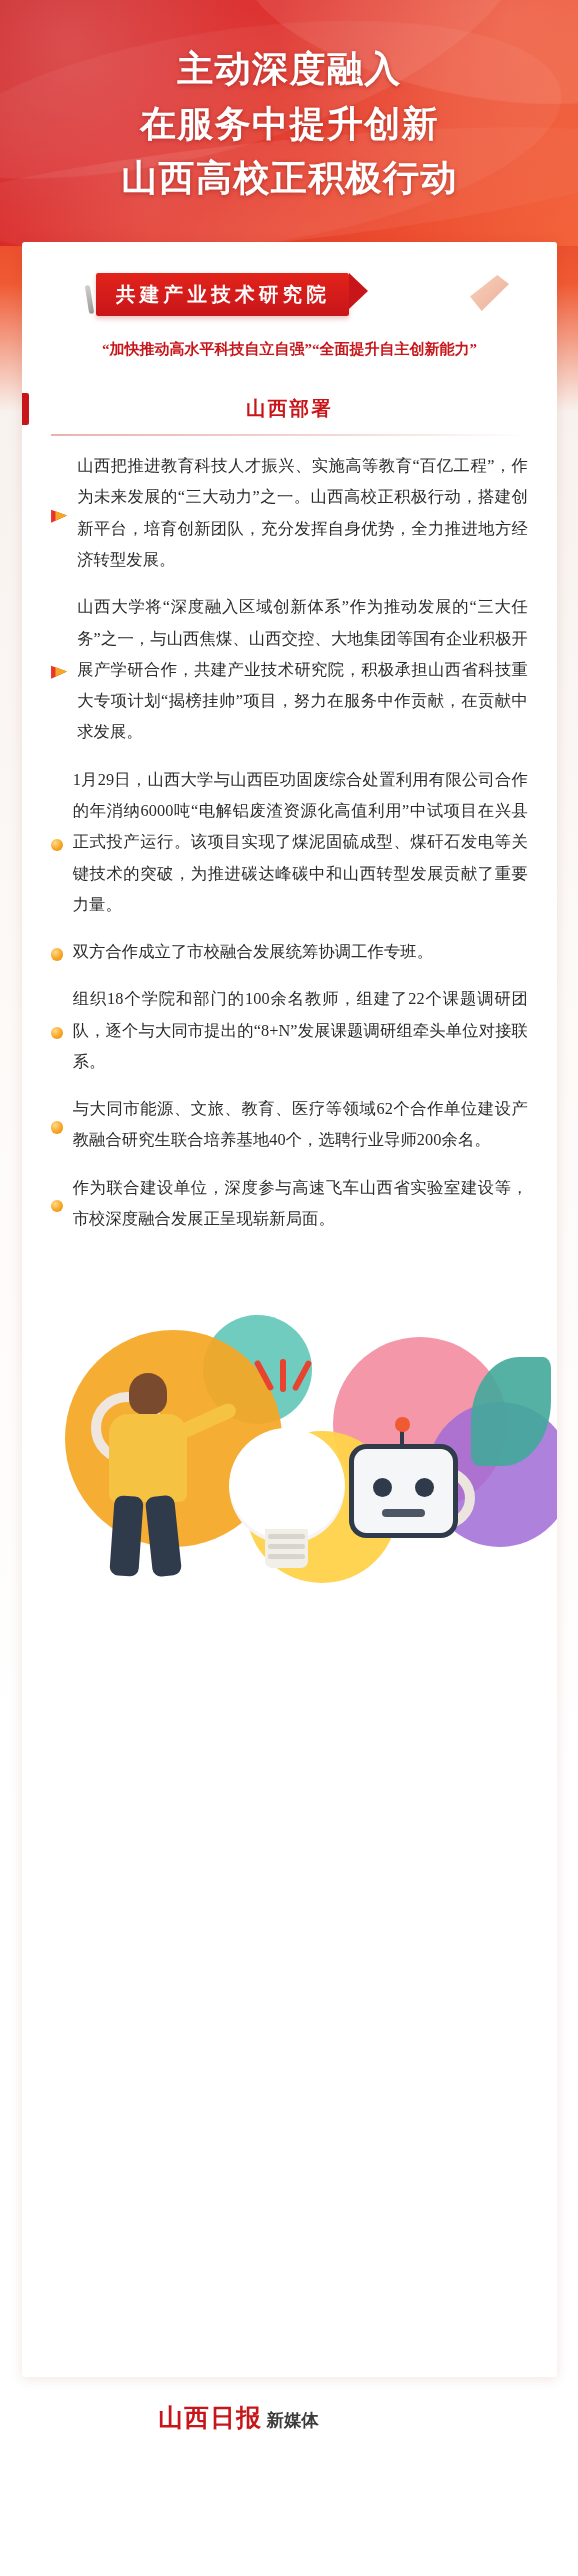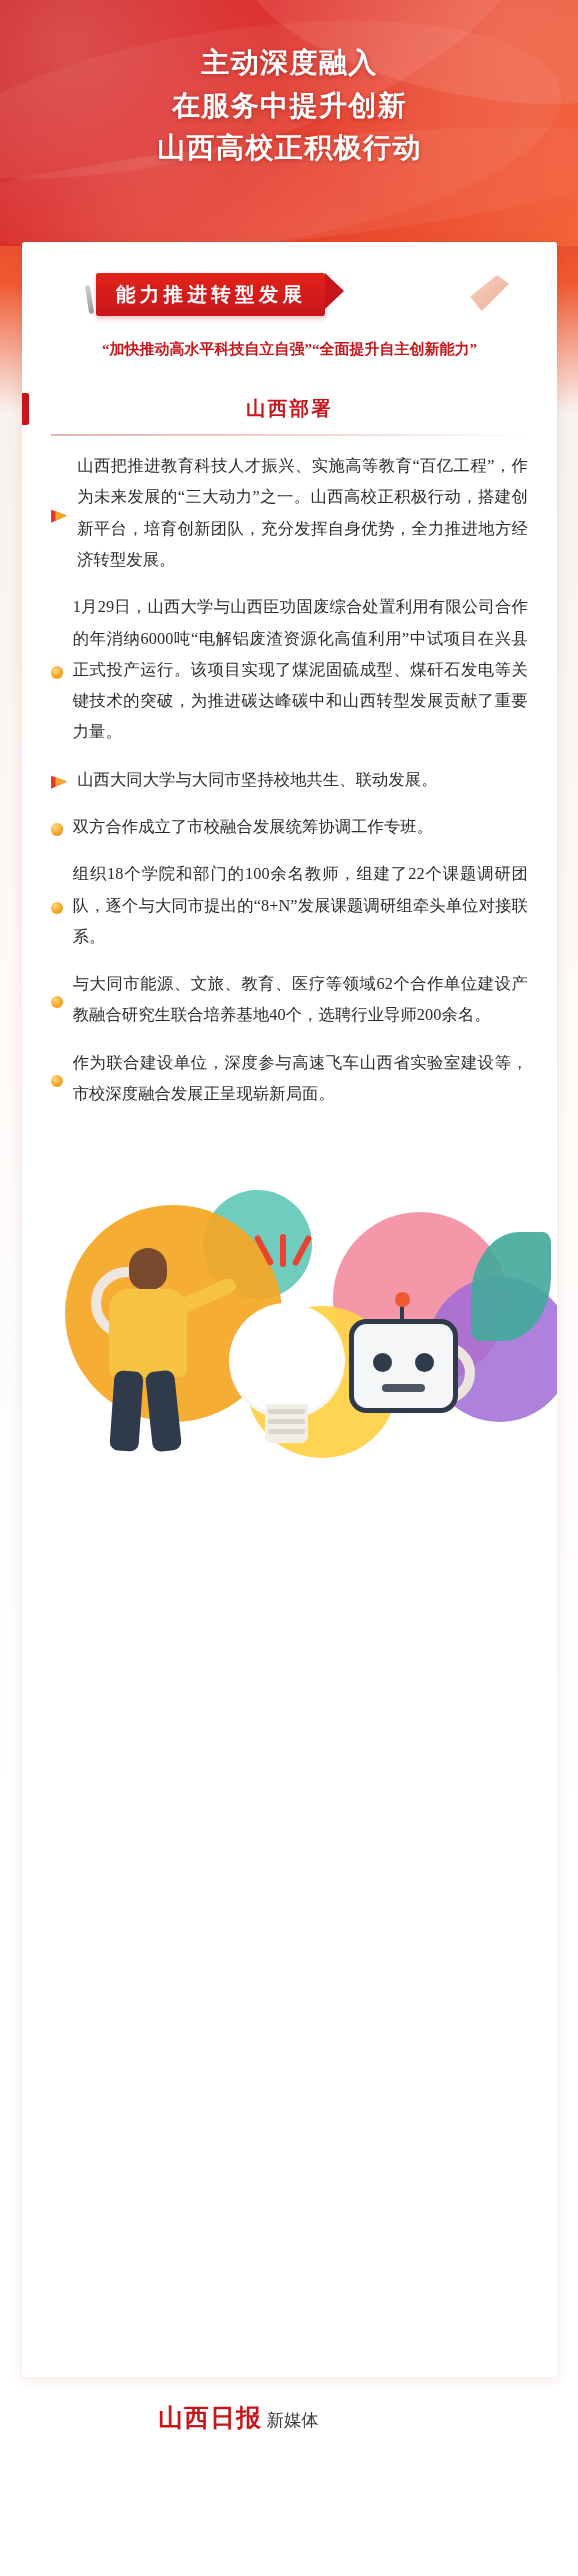--- a/index.html
+++ b/index.html
@@ -43,21 +43,21 @@
     background: linear-gradient(90deg, rgba(255,255,255,0.0) 0%, rgba(255,255,255,0.10) 35%, rgba(255,255,255,0.02) 100%);
     transform: rotate(-6deg);
     border-radius: 50%;
   }
   .hero-title {
     position: relative;
     z-index: 3;
     padding-top: 42px;
     text-align: center;
     color: #ffffff;
-    font-size: 28px;
+    font-size: 36px;
     line-height: 1.52;
     font-weight: bold;
     letter-spacing: 1.4px;
     text-shadow: 0 1.4px 4.3px rgba(120,10,10,0.45);
     font-family: "Liberation Serif", "DejaVu Serif", serif;
   }
   .hero-title div { white-space: nowrap; }
 
   
   .card {
@@ -318,21 +318,21 @@
   .footer .cn {
     color: #c8151a;
     font-size: 24.6px;
     font-weight: bold;
     letter-spacing: 1.4px;
     font-family: "Liberation Serif","DejaVu Serif",serif;
   }
   .footer .sub {
     color: #3b3b3b;
     font-size: 17.4px;
-    font-weight: normal;
+    font-weight: bold;
     font-family: "Liberation Serif","DejaVu Serif",serif;
   }
 </style>
 </head>
 <body>
 
 <div class="page">
 
   <div class="hero">
     <span class="swoosh s1"></span>
@@ -349,21 +349,21 @@
   <div class="card">
     <div class="card-inner">
 
       <div class="banner-row">
         <div class="brush">
           <i></i>
             <i></i>
             <i></i>
             <i></i>
         </div>
-        <div class="banner">能力推进转型发展</div>
+        <div class="banner">共建产业技术研究院</div>
         <div class="banner-tail"></div>
       </div>
 
       <div class="quote">“加快推动高水平科技自立自强”“全面提升自主创新能力”</div>
 
       <div class="section-head">
         <span class="bar"></span>
         <span class="txt">山西部署</span>
       </div>
       <div class="hr-red"></div>
@@ -371,37 +371,37 @@
       <div class="para">
         <span class="marker flag">
           <svg width="19" height="14.5" viewBox="0 0 26 20">
               <polygon points="0,1 22,9 0,19" fill="#e8342a"></polygon>
               <polygon points="6,3 22,9 6,16" fill="#f5a623"></polygon>
             </svg>
         </span>
         <p>山西把推进教育科技人才振兴、实施高等教育“百亿工程”，作为未来发展的“三大动力”之一。山西高校正积极行动，搭建创新平台，培育创新团队，充分发挥自身优势，全力推进地方经济转型发展。</p>
       </div>
 
-
-      <div class="para">
-        <span class="marker dot">
-            <span></span>
-          </span>
-        <p>1月29日，山西大学与山西臣功固废综合处置利用有限公司合作的年消纳6000吨“电解铝废渣资源化高值利用”中试项目在兴县正式投产运行。该项目实现了煤泥固硫成型、煤矸石发电等关键技术的突破，为推进碳达峰碳中和山西转型发展贡献了重要力量。</p>
-      </div>
-
       <div class="para">
         <span class="marker flag">
           <svg width="19" height="14.5" viewBox="0 0 26 20">
               <polygon points="0,1 22,9 0,19" fill="#e8342a"></polygon>
               <polygon points="6,3 22,9 6,16" fill="#f5a623"></polygon>
             </svg>
         </span>
-        <p>山西大同大学与大同市坚持校地共生、联动发展。</p>
-      </div>
+        <p>山西大学将“深度融入区域创新体系”作为推动发展的“三大任务”之一，与山西焦煤、山西交控、大地集团等国有企业积极开展产学研合作，共建产业技术研究院，积极承担山西省科技重大专项计划“揭榜挂帅”项目，努力在服务中作贡献，在贡献中求发展。</p>
+      </div>
+
+      <div class="para">
+        <span class="marker dot">
+            <span></span>
+          </span>
+        <p>1月29日，山西大学与山西臣功固废综合处置利用有限公司合作的年消纳6000吨“电解铝废渣资源化高值利用”中试项目在兴县正式投产运行。该项目实现了煤泥固硫成型、煤矸石发电等关键技术的突破，为推进碳达峰碳中和山西转型发展贡献了重要力量。</p>
+      </div>
+
 
       <div class="para">
         <span class="marker dot">
             <span></span>
           </span>
         <p>双方合作成立了市校融合发展统筹协调工作专班。</p>
       </div>
 
 
       <div class="para">

